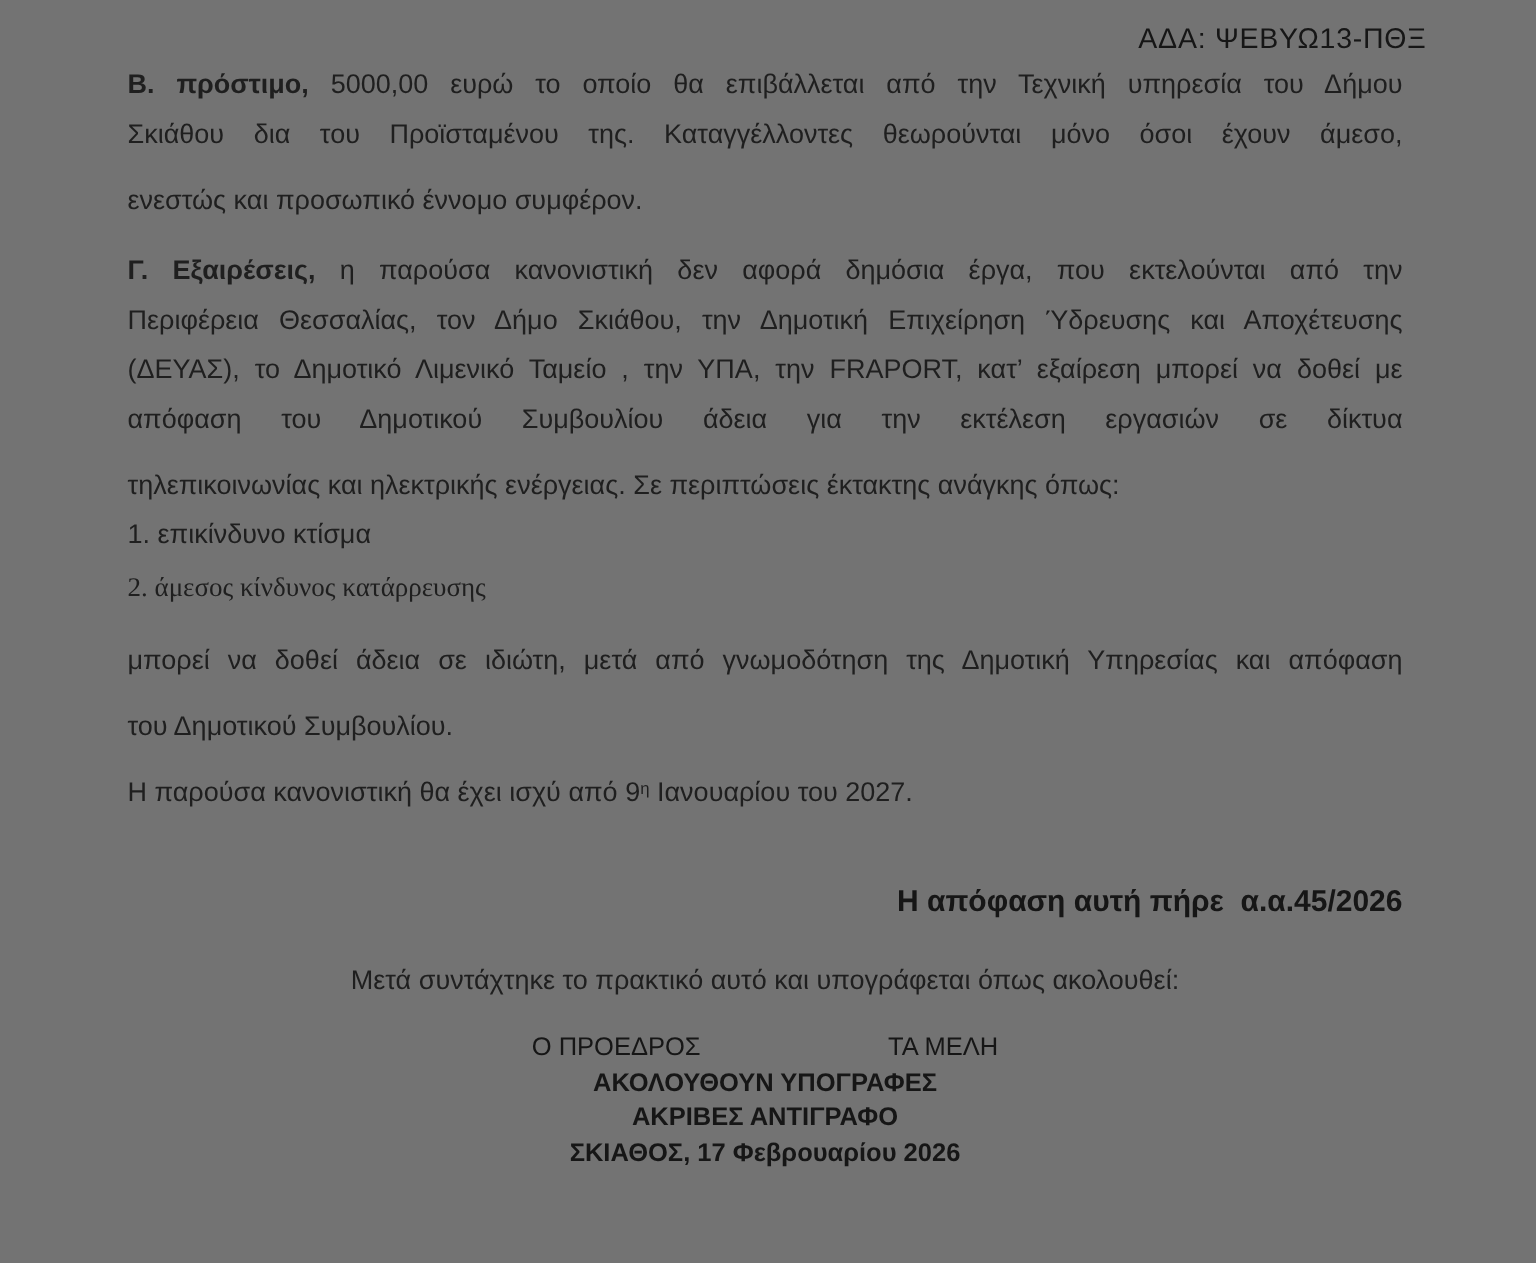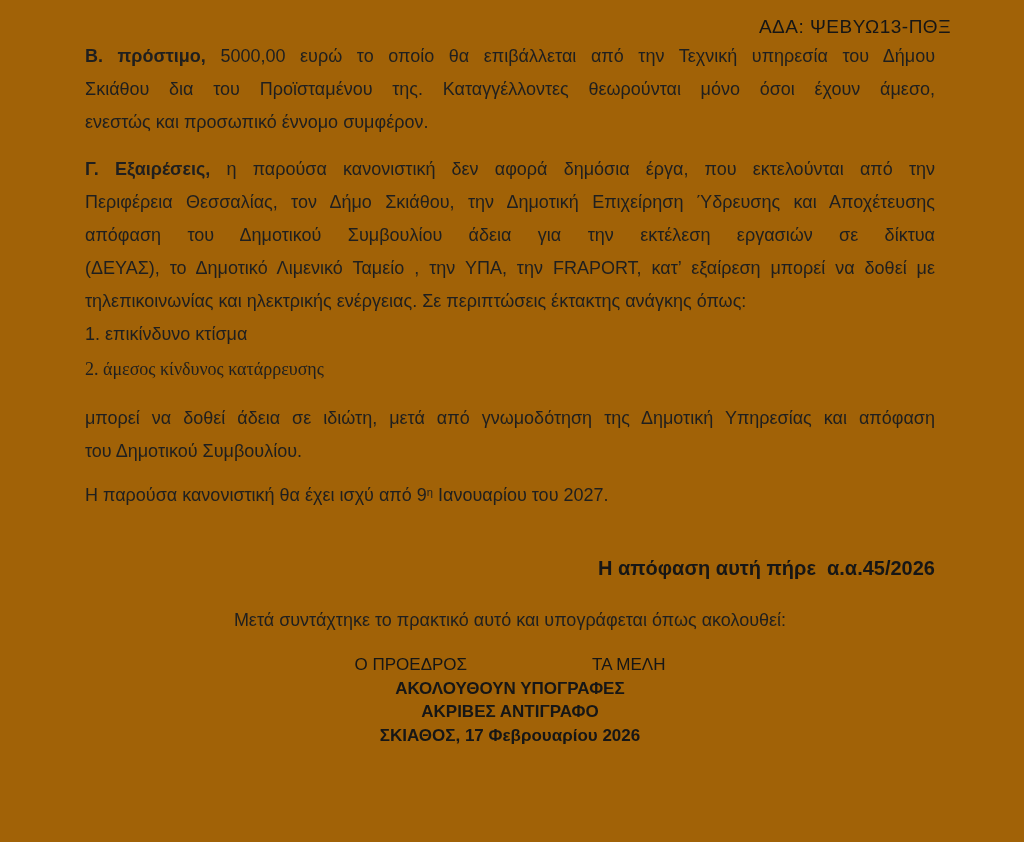--- a/index.html
+++ b/index.html
@@ -4,21 +4,21 @@
 <style>
   html, body {
     margin: 0;
     padding: 0;
     background: #ffffff;
   }
   .page {
     position: relative;
     width: 1024px;
     height: 842px;
-    background: #a16207;
+    background: #737373;
     box-sizing: border-box;
     padding: 13px 89px 20px 85px;
     font-family: "Liberation Sans", "DejaVu Sans", sans-serif;
     color: #1f1f1f;
     overflow: hidden;
   }
   .ada-header {
     font-size: 19px;
     line-height: 27px;
     text-align: right;
@@ -30,20 +30,21 @@
     font-size: 18px;
     line-height: 33px;
     margin: 0;
   }
   .jl {               
     text-align: justify;
     text-align-last: justify;
   }
   .ll {               
     text-align: left;
+    margin-top: 11px;
   }
   .mt14 { margin-top: 14px; }
   .mt10 { margin-top: 2px; font-family: Liberation Serif, serif; }
   .mt16 { margin-top: 16px; }
   .mt11 { margin-top: 11px; }
   .mt40 { margin-top: 40px; }
   .mt19 { margin-top: 19px; }
   b, .bold { font-weight: bold; }
   .sup {
     font-size: 0.62em;
@@ -85,22 +86,22 @@
 
   <div class="para">
     <div class="jl"><b>Β. πρόστιμο,</b><span> 5000,00 ευρώ το οποίο θα επιβάλλεται από την Τεχνική υπηρεσία του Δήμου</span></div>
     <div class="jl">Σκιάθου δια του Προϊσταμένου της. Καταγγέλλοντες θεωρούνται μόνο όσοι έχουν άμεσο,</div>
     <div class="ll">ενεστώς και προσωπικό έννομο συμφέρον.</div>
   </div>
 
   <div class="para mt14">
     <div class="jl"><b>Γ. Εξαιρέσεις,</b><span> η παρούσα κανονιστική δεν αφορά δημόσια έργα, που εκτελούνται από την</span></div>
     <div class="jl">Περιφέρεια Θεσσαλίας, τον Δήμο Σκιάθου, την Δημοτική Επιχείρηση Ύδρευσης και Αποχέτευσης</div>
+    <div class="jl">(ΔΕΥΑΣ), το Δημοτικό Λιμενικό Ταμείο , την ΥΠΑ, την FRAPORT, κατ’ εξαίρεση μπορεί να δοθεί με</div>
     <div class="jl">απόφαση του Δημοτικού Συμβουλίου άδεια για την εκτέλεση εργασιών σε δίκτυα</div>
-    <div class="jl">(ΔΕΥΑΣ), το Δημοτικό Λιμενικό Ταμείο , την ΥΠΑ, την FRAPORT, κατ’ εξαίρεση μπορεί να δοθεί με</div>
     <div class="ll">τηλεπικοινωνίας και ηλεκτρικής ενέργειας. Σε περιπτώσεις έκτακτης ανάγκης όπως:</div>
   </div>
 
   <div class="para">1. επικίνδυνο κτίσμα</div>
   <div class="para mt10">2. άμεσος κίνδυνος κατάρρευσης</div>
 
   <div class="para mt16">
     <div class="jl">μπορεί να δοθεί άδεια σε ιδιώτη, μετά από γνωμοδότηση της Δημοτική Υπηρεσίας και απόφαση</div>
     <div class="ll">του Δημοτικού Συμβουλίου.</div>
   </div>

